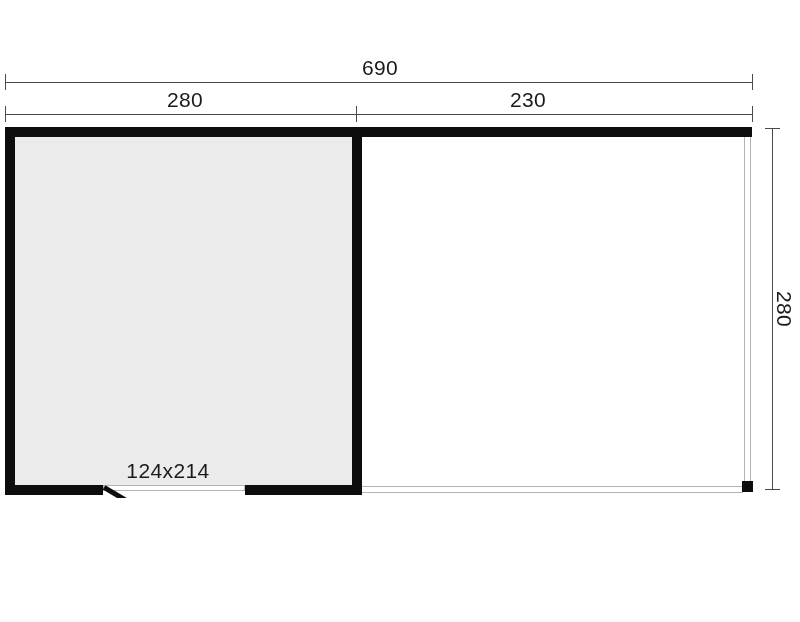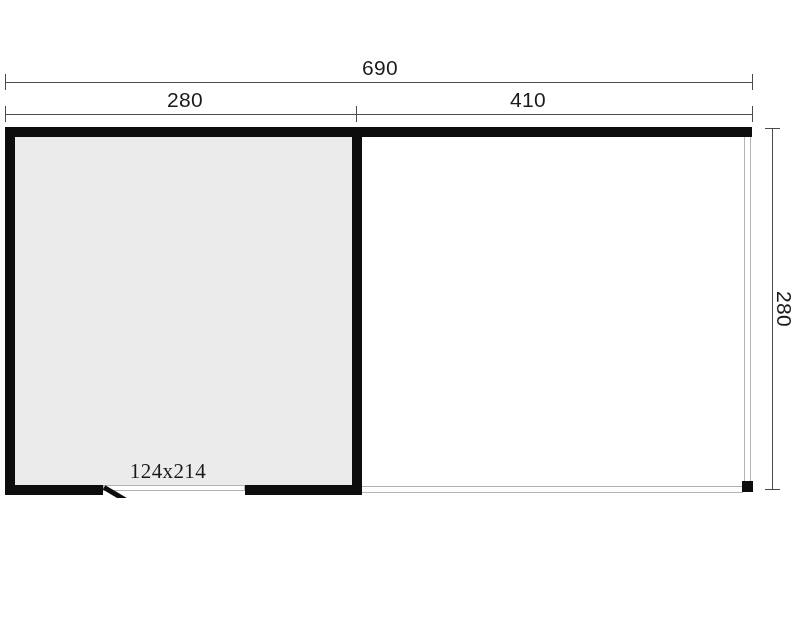--- a/index.html
+++ b/index.html
@@ -61,37 +61,37 @@
 <body>
 
 <div class="canvas">
 
   <div class="dim-label" style="left:340px;top:57px;width:80px;">690</div>
   <div class="dim-line-h" style="left:5px;top:82px;width:748px;"></div>
   <div class="tick-v" style="left:5px;top:74px;"></div>
   <div class="tick-v" style="left:752px;top:74px;"></div>
 
   <div class="dim-label" style="left:145px;top:89px;width:80px;">280</div>
-  <div class="dim-label" style="left:488px;top:89px;width:80px;">410</div>
+  <div class="dim-label" style="left:488px;top:89px;width:80px;">230</div>
   <div class="dim-line-h" style="left:5px;top:114px;width:748px;"></div>
   <div class="tick-v" style="left:5px;top:106px;"></div>
   <div class="tick-v" style="left:356px;top:106px;"></div>
   <div class="tick-v" style="left:752px;top:106px;"></div>
 
   <div class="room-fill" style="left:9px;top:130px;width:348px;height:360px;"></div>
 
   <div class="wall" style="left:5px;top:127px;width:747px;height:10px;"></div>
   <div class="wall" style="left:5px;top:127px;width:10px;height:368px;"></div>
   <div class="wall" style="left:352px;top:127px;width:10px;height:368px;"></div>
   <div class="wall" style="left:5px;top:485px;width:98px;height:10px;"></div>
   <div class="wall" style="left:245px;top:485px;width:117px;height:10px;"></div>
 
   <div class="threshold" style="left:103px;top:485px;width:142px;"></div>
   <div class="door-leaf" style="left:104px;top:486px;width:140px;"></div>
-  <div class="dim-label" style="left:98px;top:460px;width:140px;font-family:Liberation Serif, serif;">124x214</div>
+  <div class="dim-label" style="left:98px;top:460px;width:140px;">124x214</div>
 
   <div class="thin-edge-v" style="left:744px;top:137px;height:345px;"></div>
   <div class="thin-edge-h" style="left:362px;top:486px;width:381px;"></div>
   <div class="post" style="left:742px;top:481px;width:11px;height:11px;"></div>
 
   <div class="dim-line-v" style="left:772px;top:128px;height:362px;"></div>
   <div class="tick-h" style="left:765px;top:128px;"></div>
   <div class="tick-h" style="left:765px;top:489px;"></div>
   <div class="dim-label rot90" style="left:744px;top:298px;width:80px;height:22px;">280</div>
 

